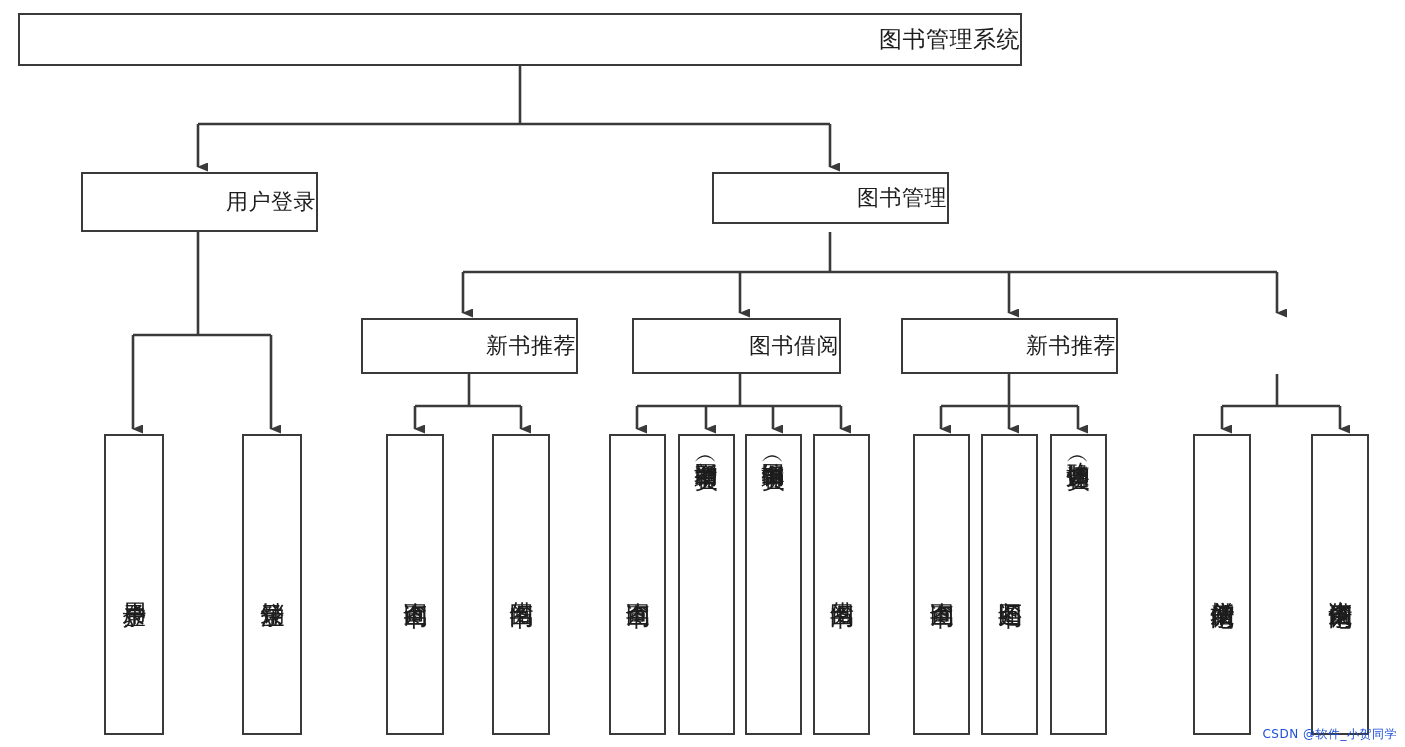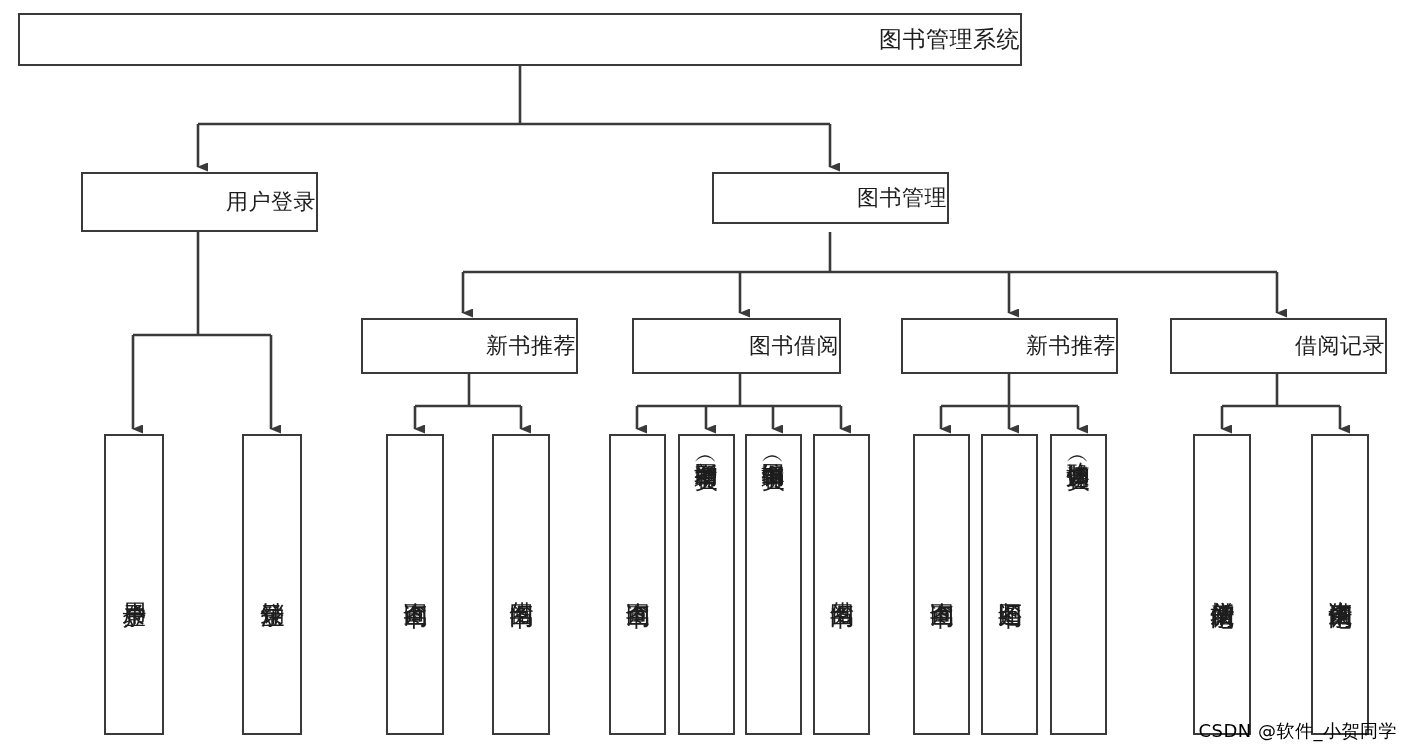--- a/index.html
+++ b/index.html
@@ -65,22 +65,22 @@
     font-size: 23px;
   }
   .node.vertical.centered {
     align-items: center;
     padding-top: 0;
   }
   #watermark {
     position: absolute;
     right: 8px;
     bottom: 4px;
-    font-size: 18px;
-    color: #000000;
+    font-size: 12px;
+    color: #1d4ed8;
     letter-spacing: 0.5px;
     white-space: nowrap;
     user-select: none;
   }
 </style>
 </head>
 <body>
 
 <div id="diagram-root">
 
@@ -147,23 +147,20 @@
 
   <div class="node horizontal" style="left:361px; top:318px; width:217px; height:56px;">
     <span class="label">新书推荐</span>
   </div>
   <div class="node horizontal" style="left:632px; top:318px; width:209px; height:56px;">
     <span class="label">图书借阅</span>
   </div>
   <div class="node horizontal" style="left:901px; top:318px; width:217px; height:56px;">
     <span class="label">新书推荐</span>
   </div>
-  <div class="node horizontal" style="left:1170px; top:318px; width:217px; height:56px;">
-    <span class="label">借阅记录</span>
-  </div>
 
   <div class="node vertical centered" style="left:104px; top:434px; width:60px; height:301px;">
     <span class="label">用户登录</span>
   </div>
   <div class="node vertical centered" style="left:242px; top:434px; width:60px; height:301px;">
     <span class="label">注销登录</span>
   </div>
 
   <div class="node vertical centered" style="left:386px; top:434px; width:58px; height:301px;">
     <span class="label">查询图书</span>

